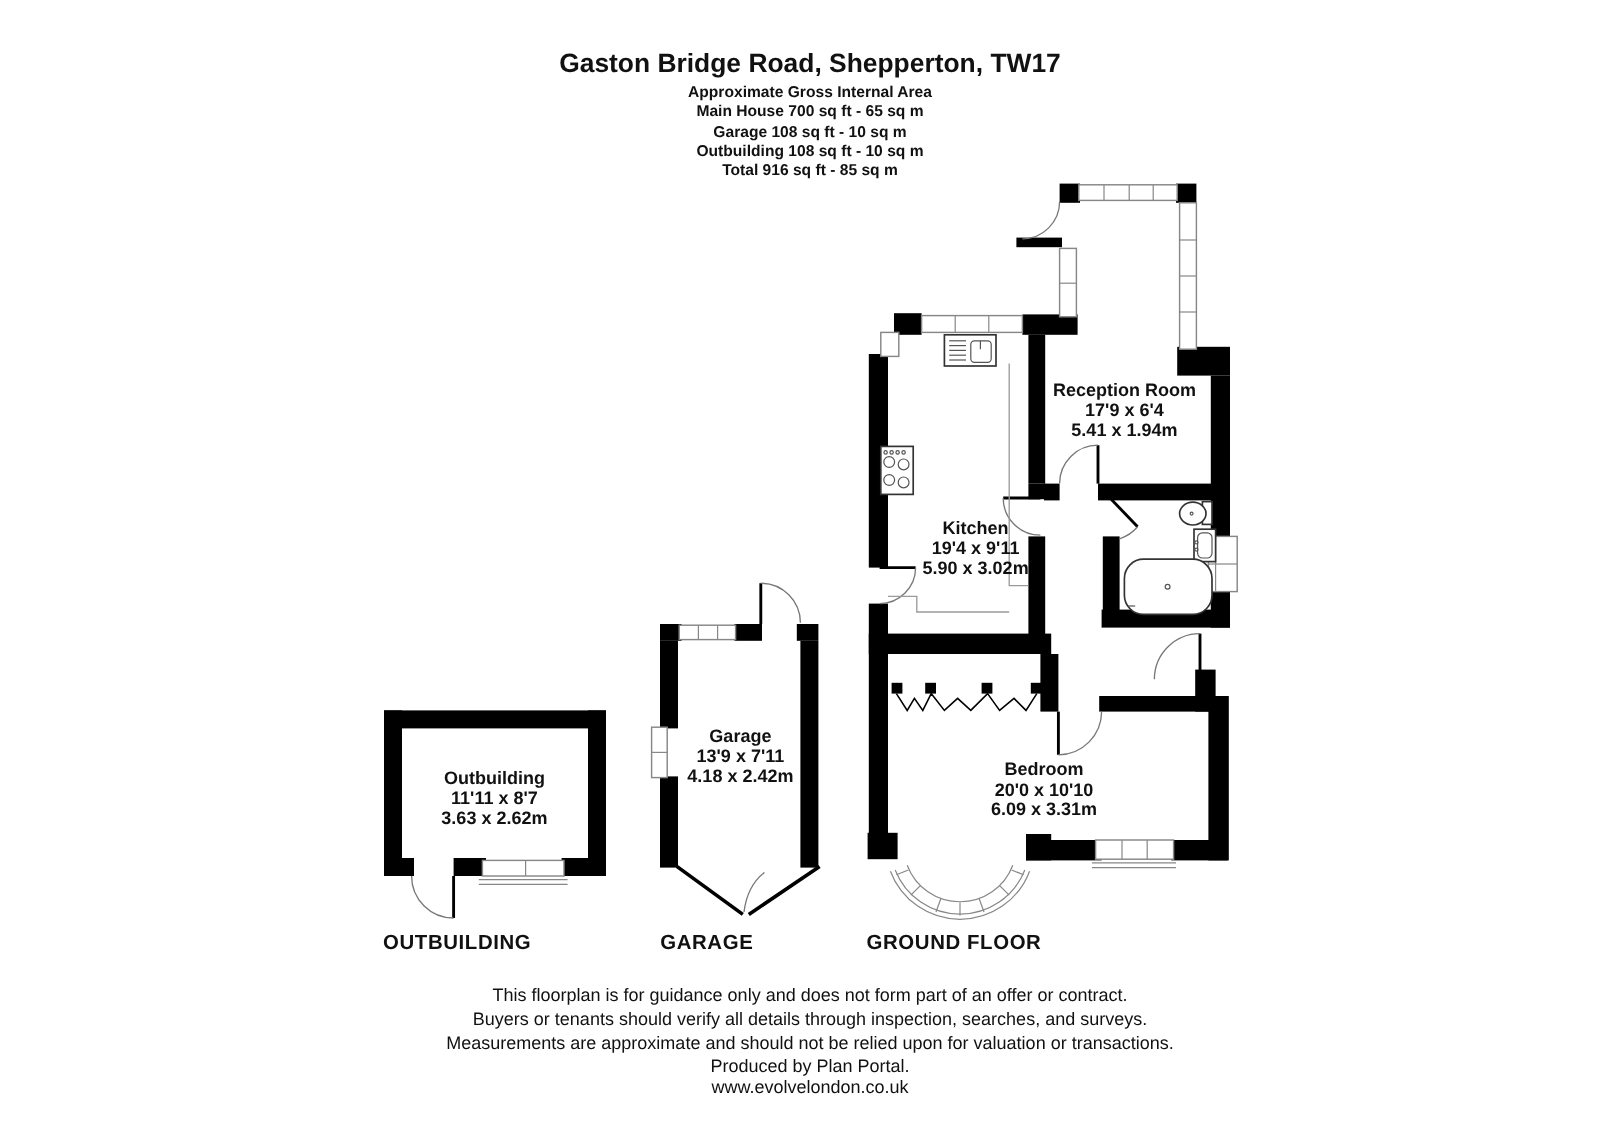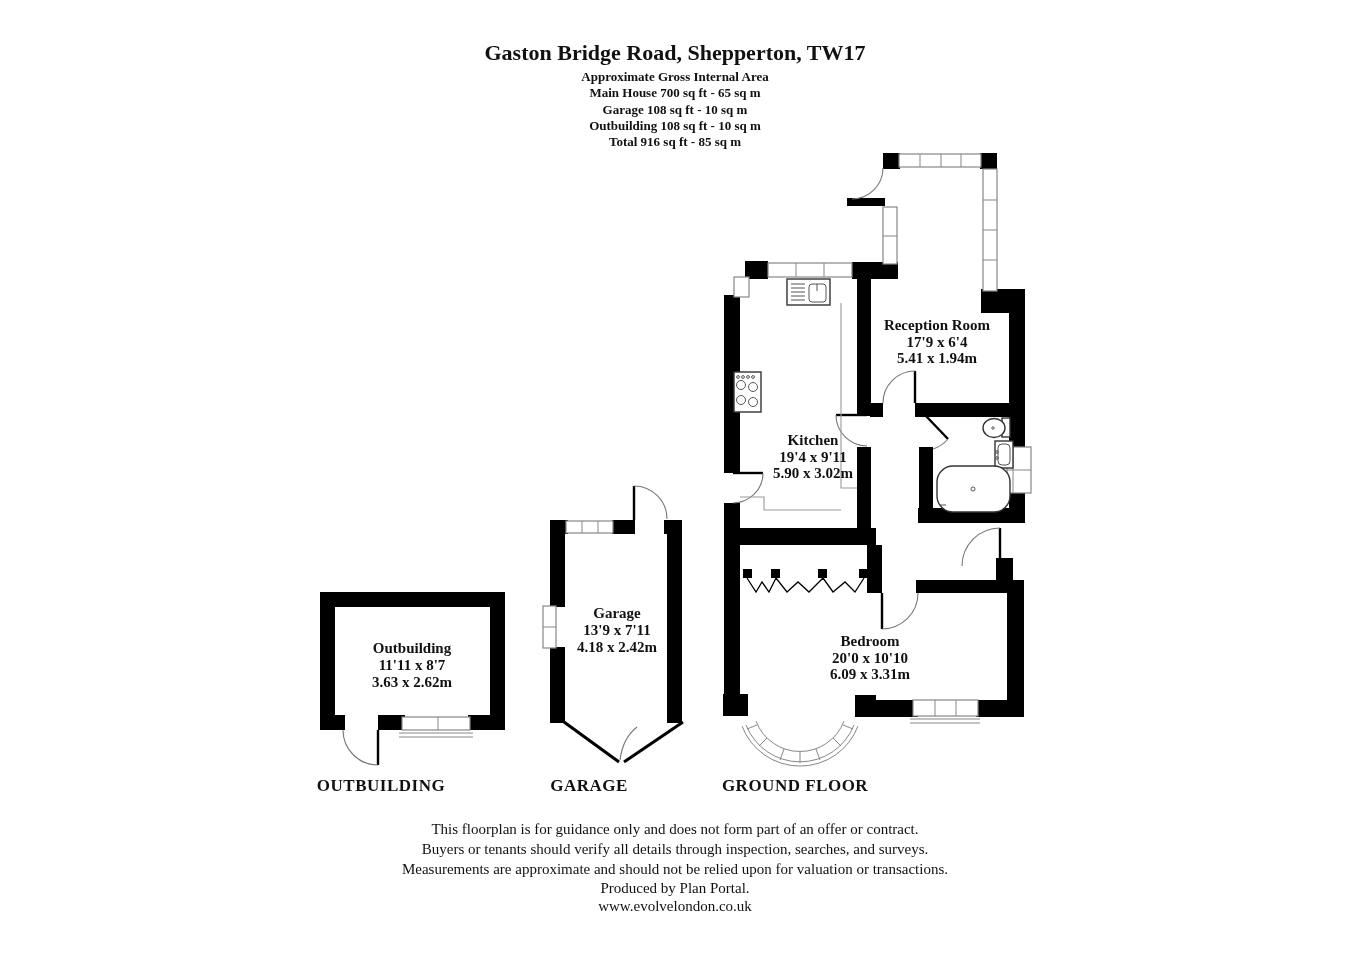--- a/index.html
+++ b/index.html
@@ -1,17 +1,17 @@
 <!DOCTYPE html>
 <html><head>
 <meta charset="utf-8">
 <style>
   html,body{margin:0;padding:0;background:#fff;}
   .page{position:relative;width:1350px;height:954px;background:#fff;overflow:hidden;
-        font-family:Liberation Serif, serif;}
+        font-family:Liberation Sans, sans-serif;}
   svg{position:absolute;left:0;top:0;}
   text{fill:#111;}
   .title{font-size:22px;font-weight:700;}
   .hdr{font-size:13px;font-weight:700;}
   .room-name{font-size:15px;font-weight:700;}
   .room-dim{font-size:15px;font-weight:700;}
   .floor-label{font-size:17px;font-weight:700;letter-spacing:.5px;}
   .footer-line{font-size:15px;font-weight:400;}
   .wall{fill:#000;stroke:none;}
   .win{fill:#fff;stroke:#878787;stroke-width:1.2;}

